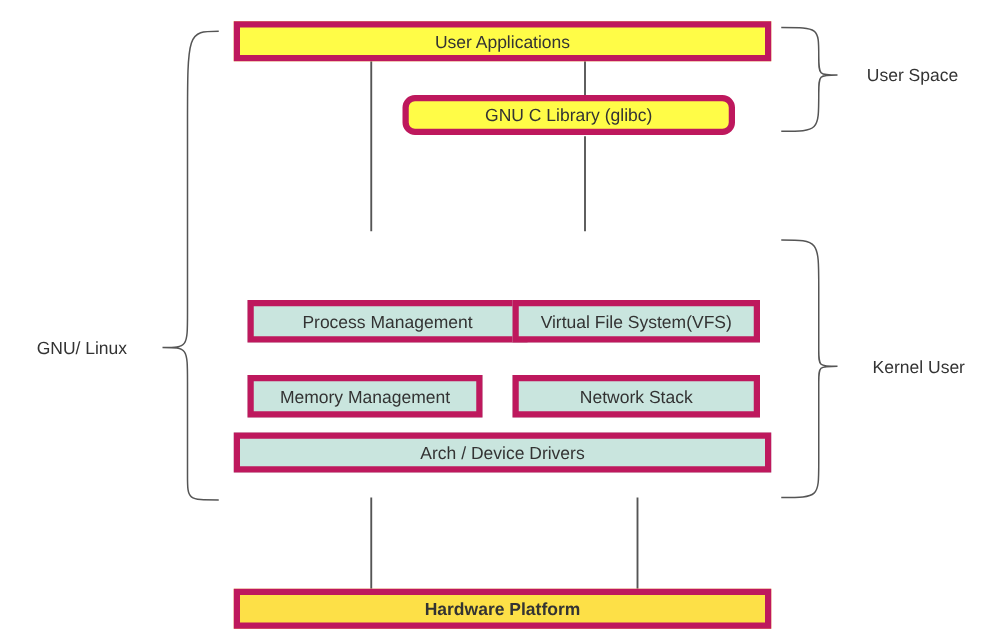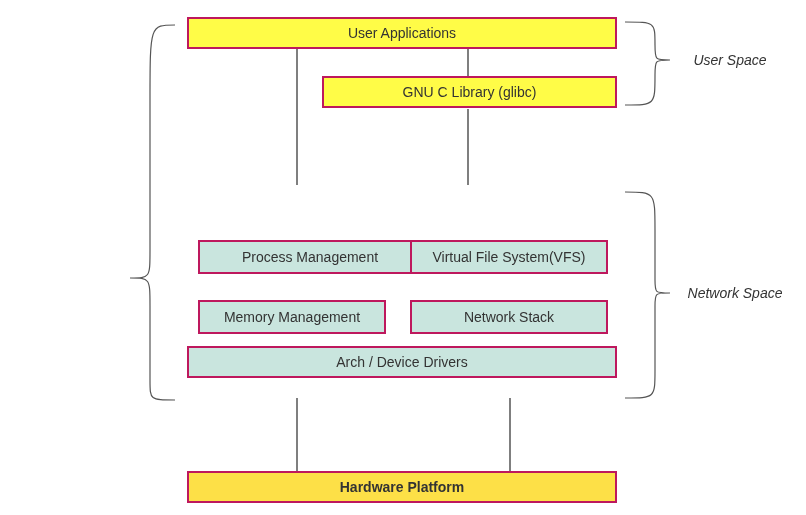--- a/index.html
+++ b/index.html
@@ -11,34 +11,33 @@
     background: #fff;
   }
   .canvas {
     position: relative;
     width: 806px;
     height: 515px;
   }
   .box {
     position: absolute;
     box-sizing: border-box;
-    border: 2px solid #be185d;
+    border: 5px solid #be185d;
     display: flex;
     align-items: center;
     justify-content: center;
     text-align: center;
     padding: 4px 10px;
   }
   .yellow { background: #fffc47; }
   .teal   { background: #c9e5de; }
   .gray   { background: #fde047; }
   .label {
     position: absolute;
     text-align: center;
-    font-style: italic;
   }
   svg.overlay {
     position: absolute;
     left: 0; top: 0;
     width: 806px;
     height: 515px;
     pointer-events: none;
   }
   .conn { stroke: #555; stroke-width: 1.5; }
   .brace { stroke: #555; stroke-width: 1.2; fill: none; }
@@ -74,28 +73,29 @@
 
     <line class="conn" x1="297" y1="49" x2="297" y2="185"></line>
     <line class="conn" x1="468" y1="49" x2="468" y2="76"></line>
 
     <line class="conn" x1="468" y1="109" x2="468" y2="185"></line>
 
     <line class="conn" x1="297" y1="398" x2="297" y2="471"></line>
     <line class="conn" x1="510" y1="398" x2="510" y2="471"></line>
   </svg>
 
+  <div class="label" style="left:8px; top:270px; width:115px;">GNU/ Linux</div>
 
   <div class="label" style="left:675px; top:52px; width:110px;">User Space</div>
 
-  <div class="label" style="left:675px; top:285px; width:120px;">Network Space</div>
+  <div class="label" style="left:675px; top:285px; width:120px;">Kernel User</div>
 
   <div class="box yellow" style="left:187px; top:17px; width:430px; height:32px;">User Applications</div>
 
-  <div class="box yellow" style="left:322px; top:76px; width:295px; height:32px;">GNU C Library (glibc)</div>
+  <div class="box yellow" style="left:322px; top:76px; width:266px; height:32px;border-radius:10px;">GNU C Library (glibc)</div>
 
 
   <div class="box teal" style="left:198px; top:240px; width:224px; height:34px;">Process Management</div>
 
   <div class="box teal" style="left:410px; top:240px; width:198px; height:34px;">Virtual File System(VFS)</div>
 
   <div class="box teal" style="left:198px; top:300px; width:188px; height:34px;">Memory Management</div>
 
   <div class="box teal" style="left:410px; top:300px; width:198px; height:34px;">Network Stack</div>
 

